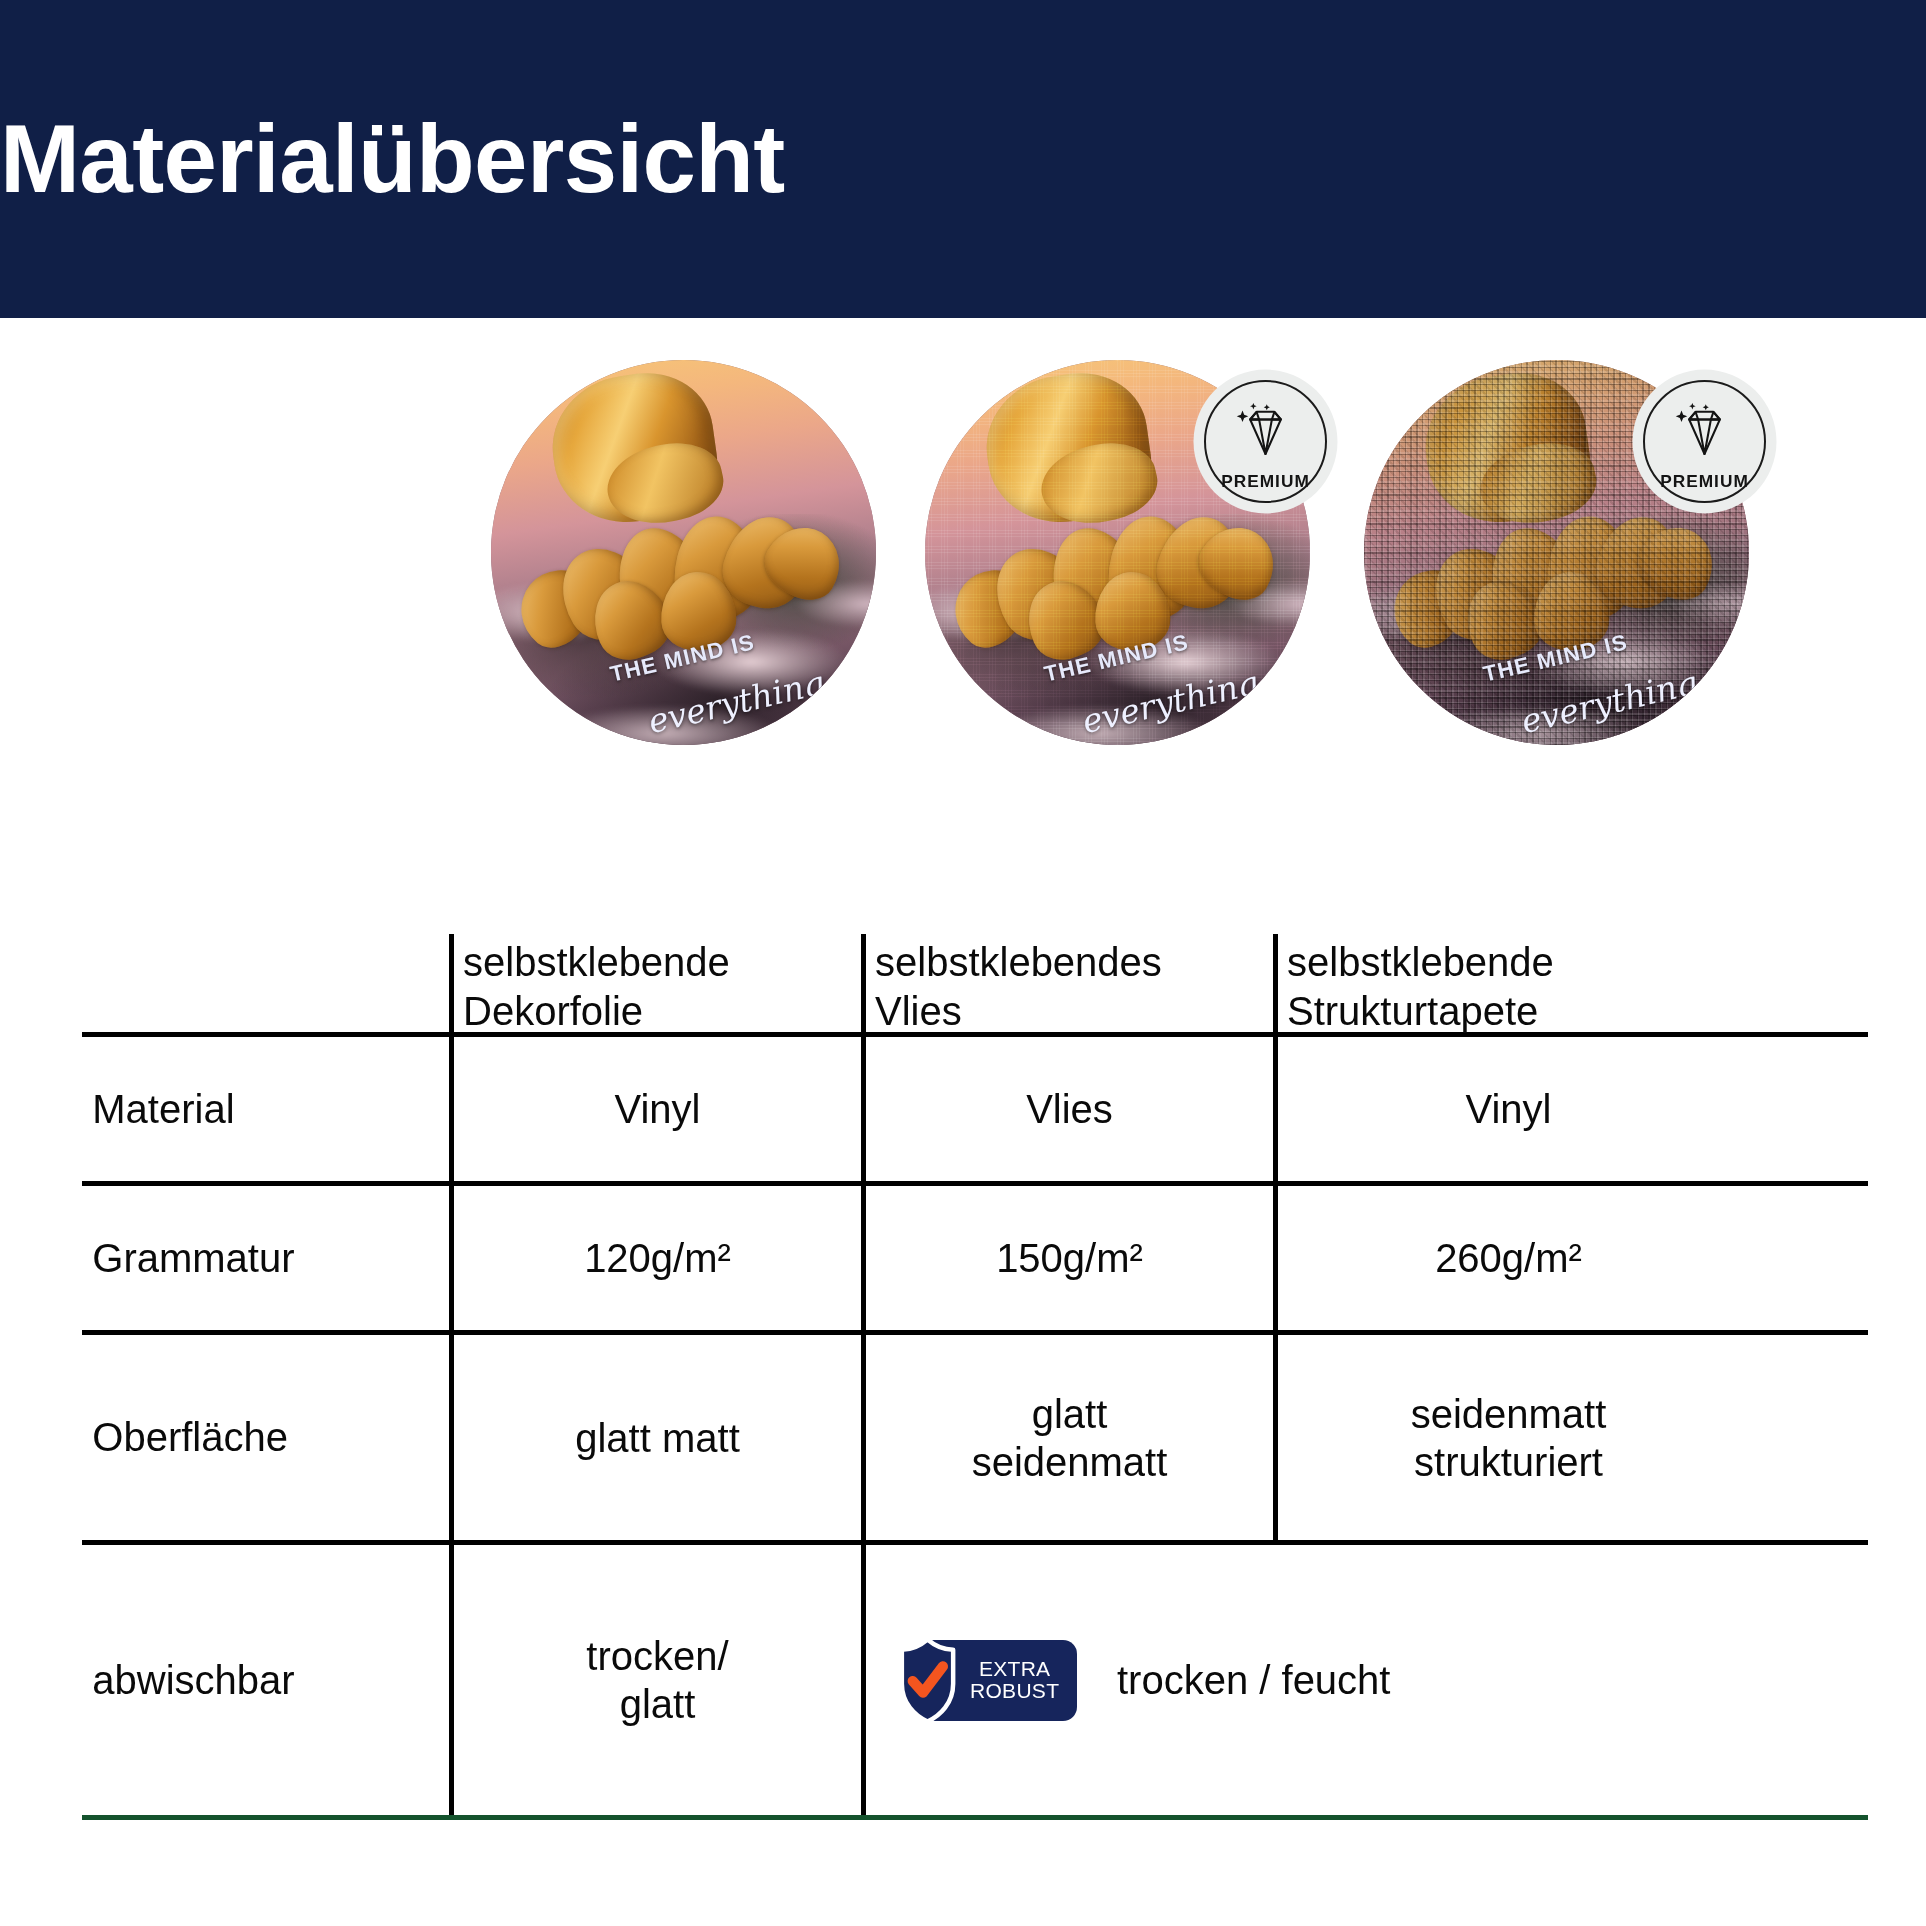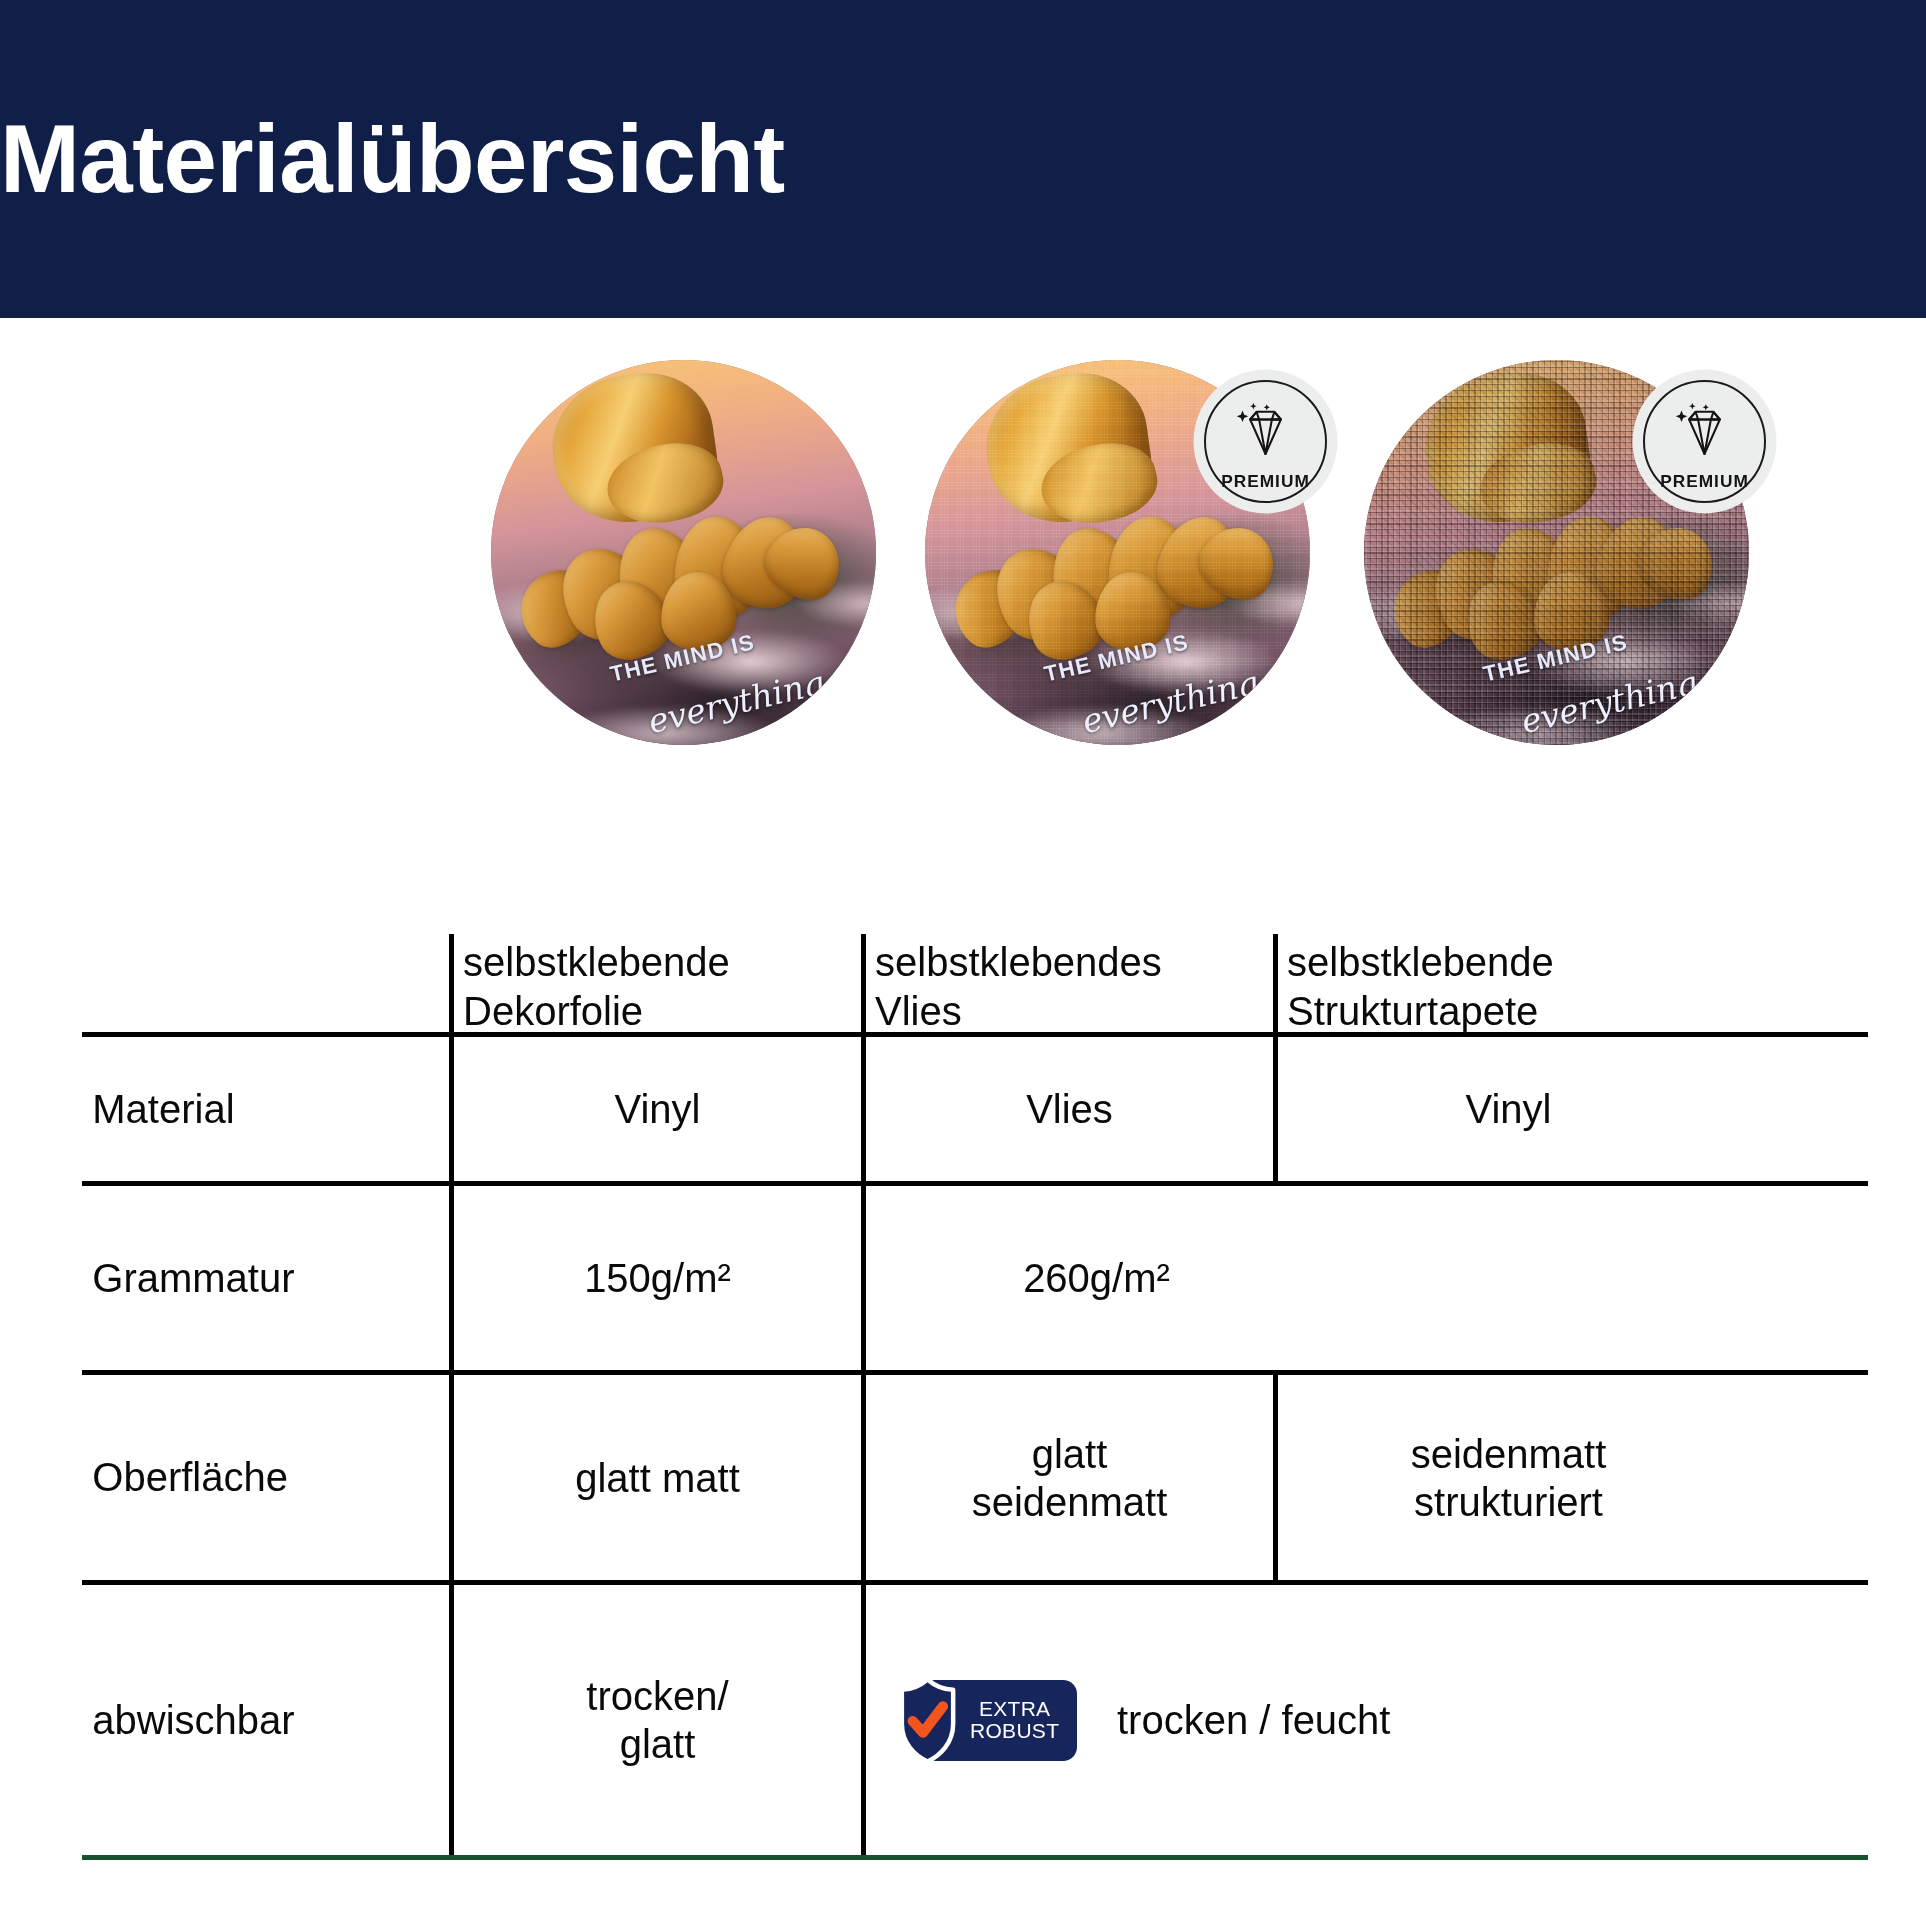--- a/index.html
+++ b/index.html
@@ -206,21 +206,21 @@
   .c-val.hl{justify-content:flex-start;}
   .c-val.c3{width:466px;}
 
   .hdr .c-label{border-bottom:none;}
   .hdr .c-val{
     align-items:flex-start;justify-content:flex-start;
     text-align:left;padding-top:3.9px;margin-top:48px;
   }
   .hdr{height:151px;}
   .r-mat{height:149px;}
-  .r-gram{height:189px;}
+  .r-gram{height:149px;}
   .r-ober{height:210px;}
   .r-abw{height:275px;}
 
   .cell-text{
     font-size:40px;color:#0a0a0a;line-height:1.2;
   }
   .hdr .cell-text{font-size:40px;line-height:1.22;}
   .label-text{font-size:40px;color:#0a0a0a;}
 
   
@@ -406,20 +406,23 @@
     <div class="c-val c3">
       <span class="cell-text">Vinyl</span>
     </div>
   </div>
 
   <div class="t-row r-gram">
     <div class="c-label">
       <span class="label-text">Grammatur</span>
     </div>
     <div class="c-val">
+      <span class="cell-text">120g/m²</span>
+    </div>
+    <div class="c-val">
       <span class="cell-text">150g/m²</span>
     </div>
     <div class="c-val c3">
       <span class="cell-text">260g/m²</span>
     </div>
   </div>
 
   <div class="t-row r-ober">
     <div class="c-label">
       <span class="label-text">Oberfläche</span>

